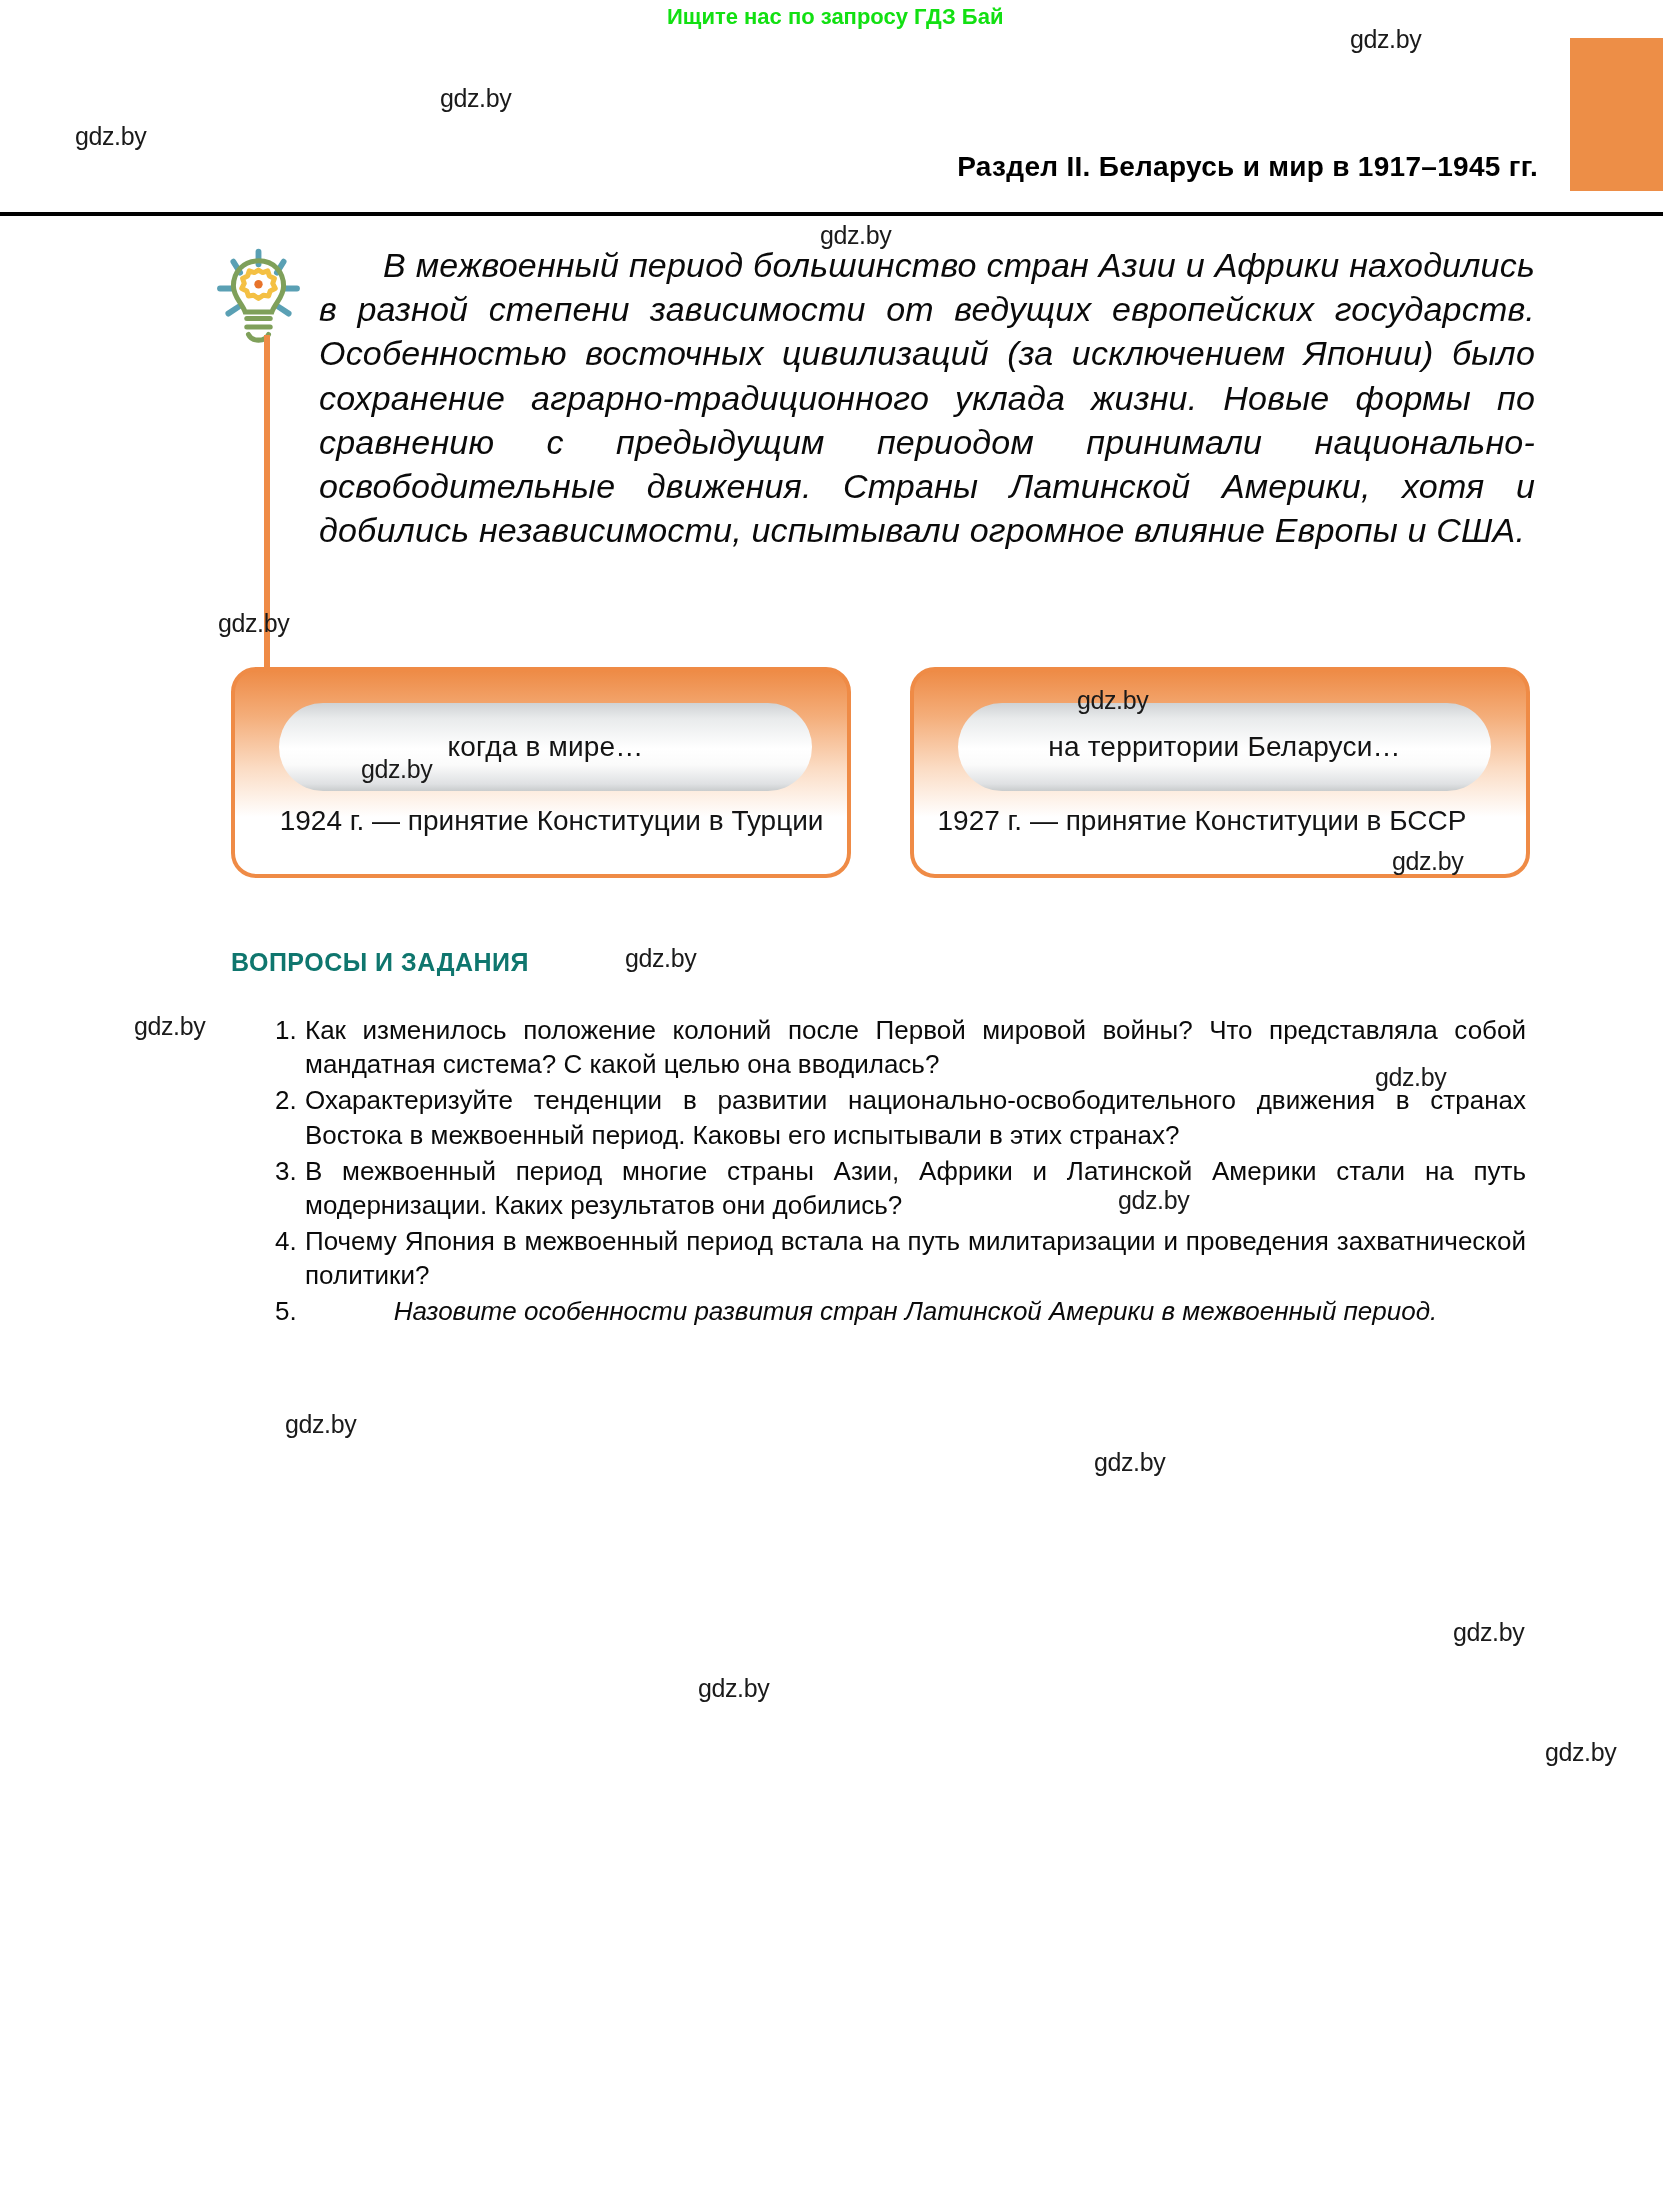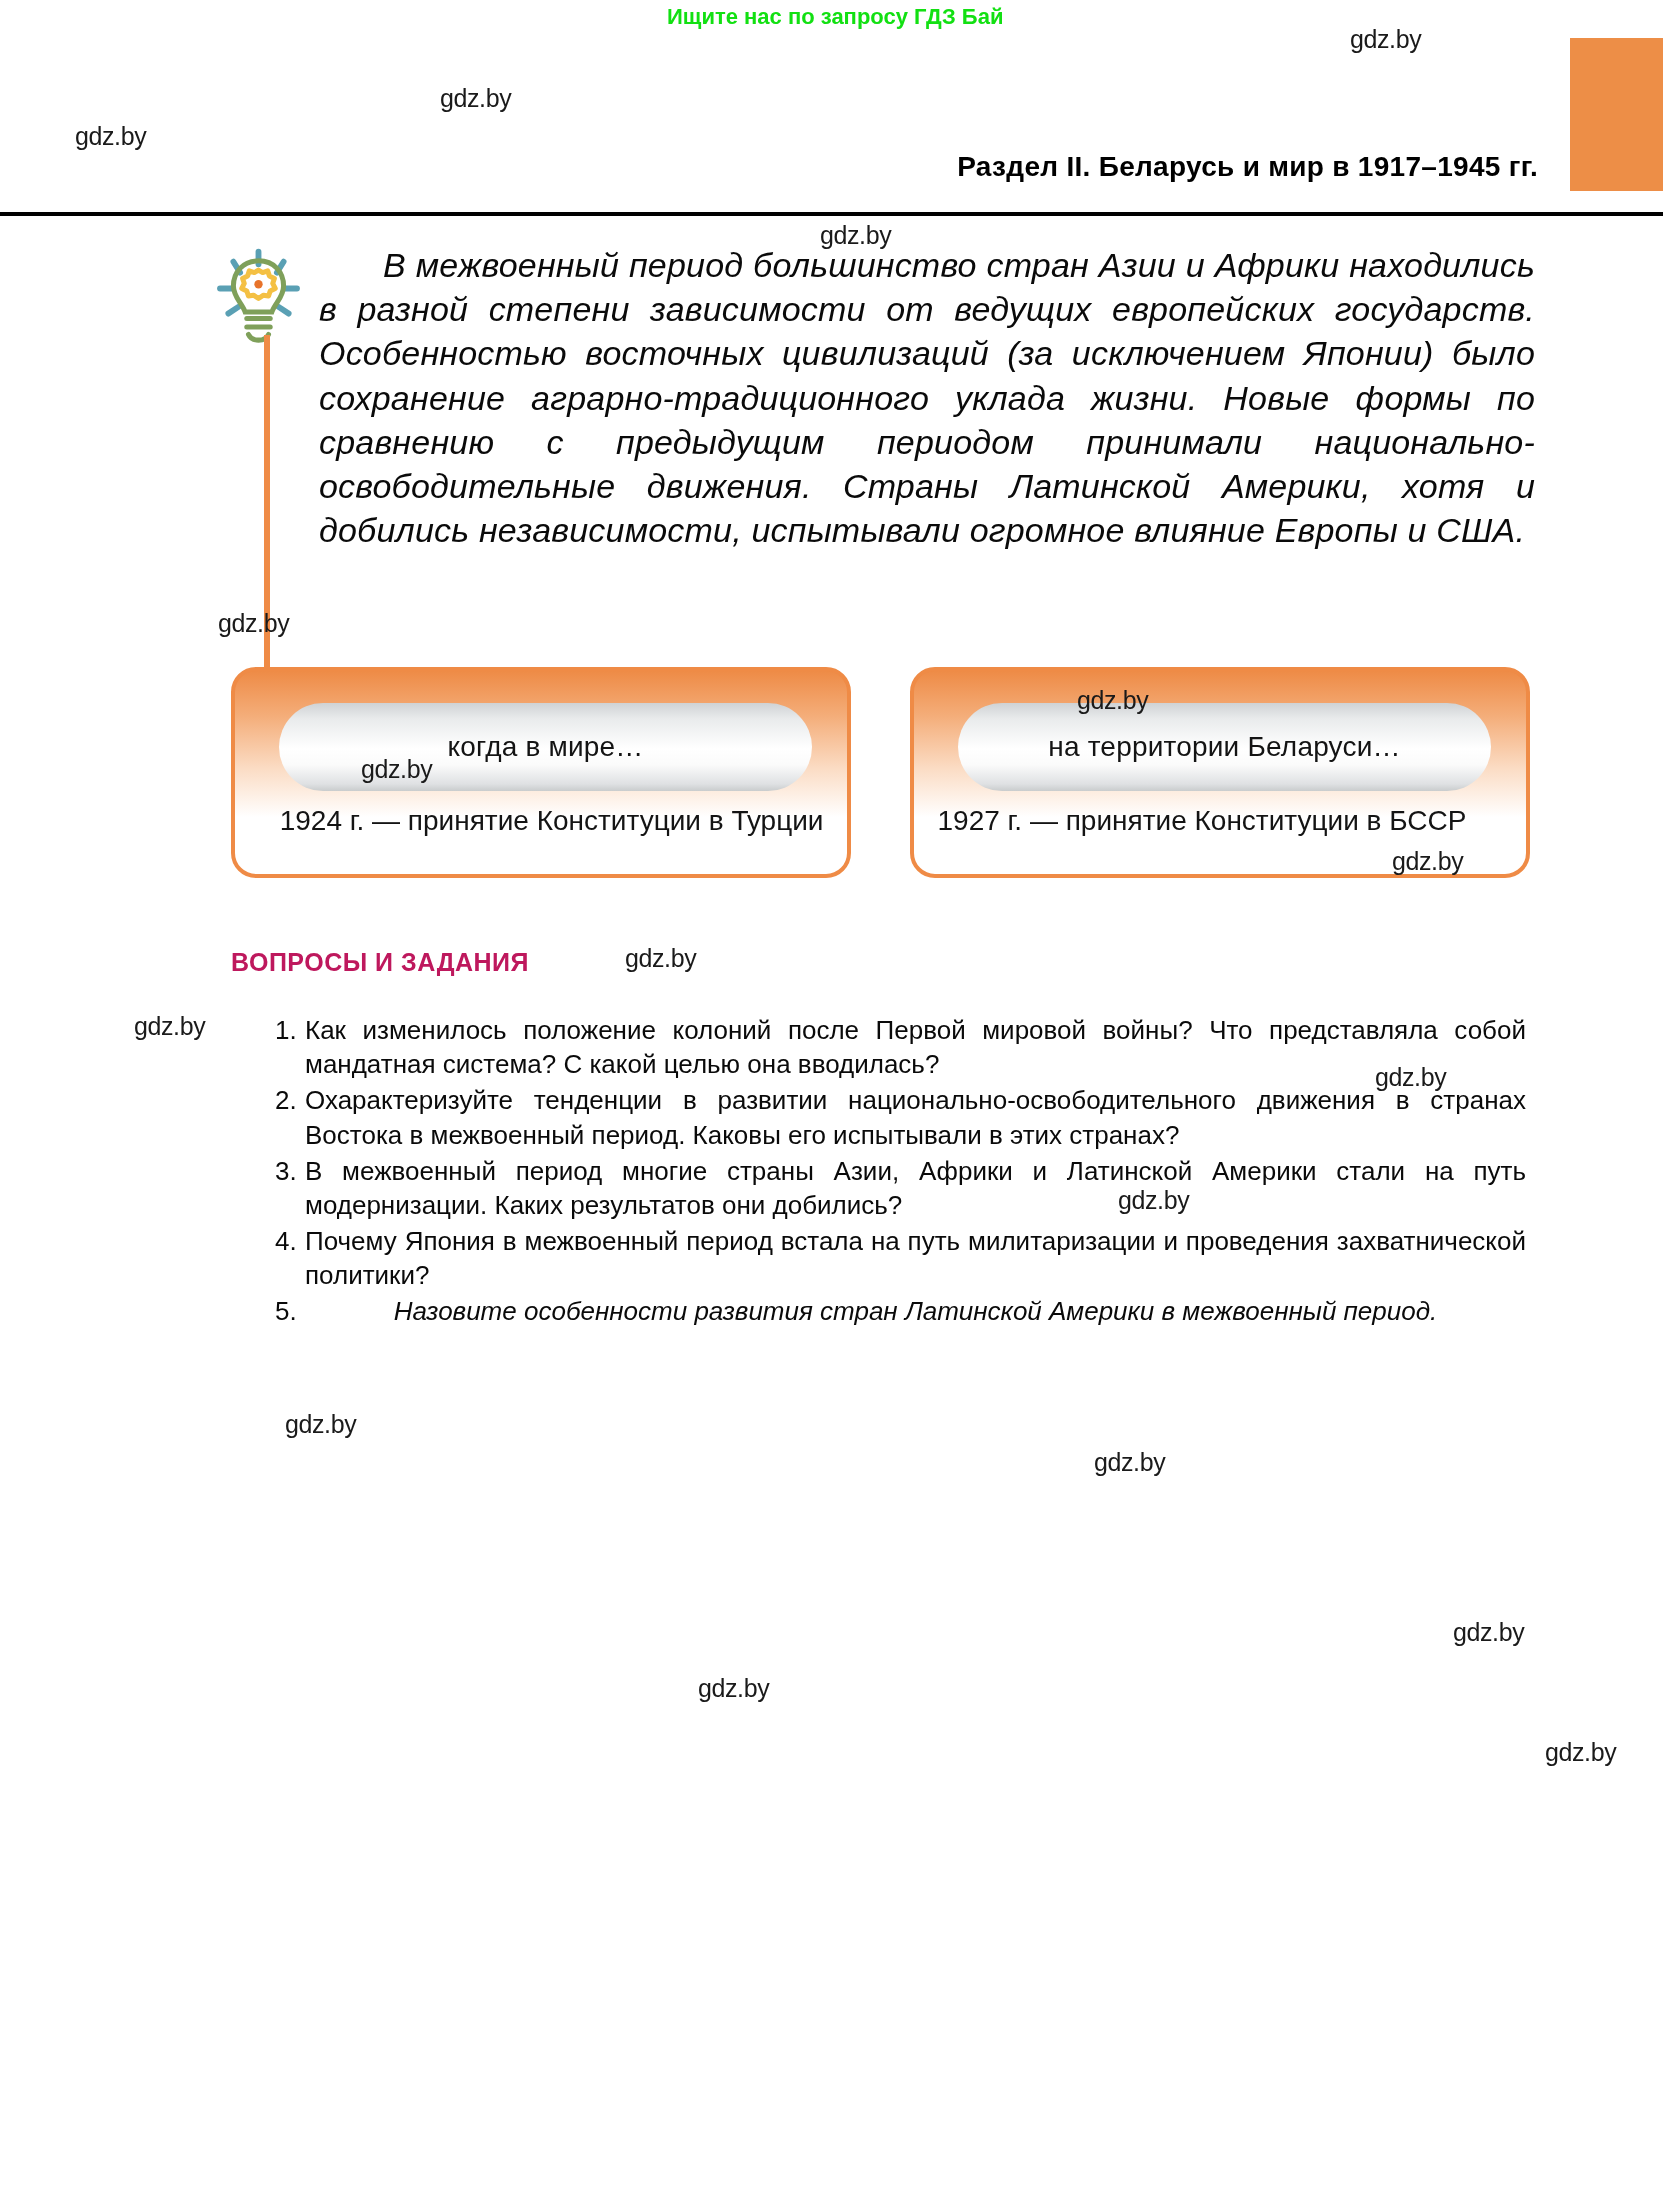--- a/index.html
+++ b/index.html
@@ -144,21 +144,21 @@
   #box-right .box-body { text-align: left; }
 
   
   #q-title {
     position: absolute;
     left: 231px;
     top: 948px;
     font-size: 25px;
     font-weight: bold;
     letter-spacing: 0.5px;
-    color: #be185d;
+    color: #0f766e;
   }
   #q-list {
     position: absolute;
     left: 268px;
     top: 1013px;
     width: 1258px;
   }
   .q-item {
     display: flex;
     align-items: flex-start;

